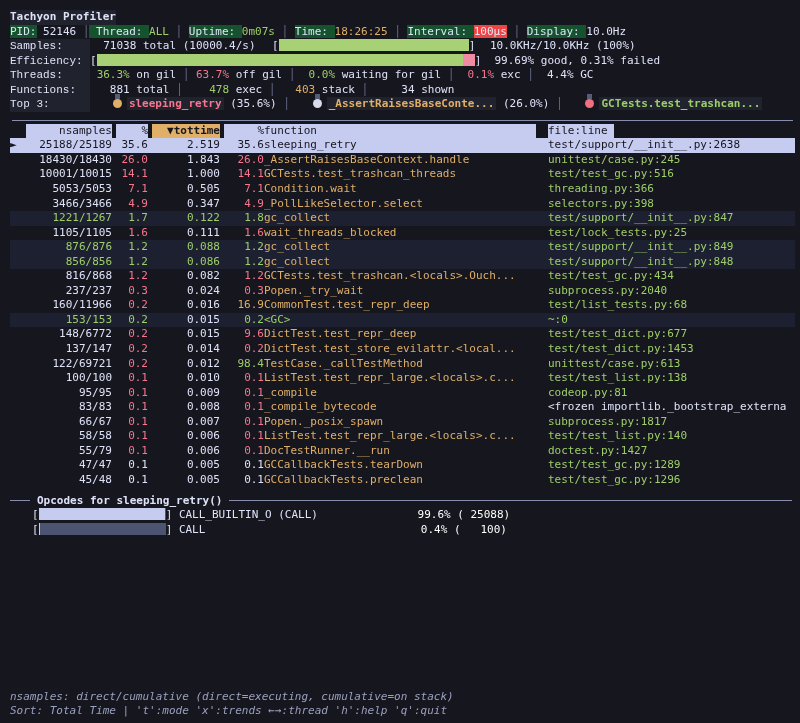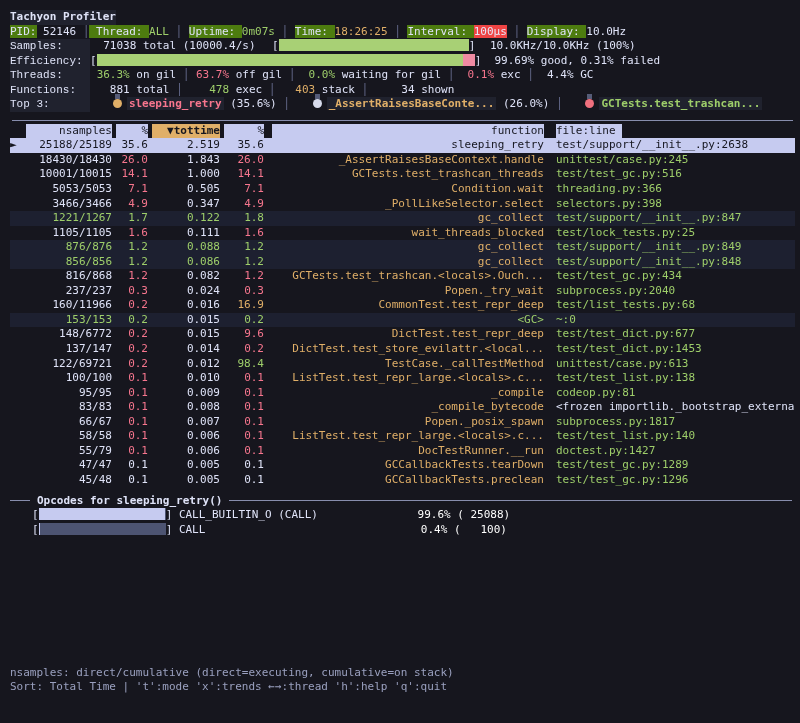--- a/index.html
+++ b/index.html
@@ -7,21 +7,21 @@
     position:relative;width:800px;height:723px;box-sizing:border-box;
     background:#16161e;color:#aeb4d4;
     font-family:"DejaVu Sans Mono","Liberation Mono",monospace;
     font-size:11px;line-height:14.55px;
     padding:10px 5px 0 10px;overflow:hidden;
     display:flex;flex-direction:column;
   }
   .ln{white-space:pre;position:relative;height:14.55px;}
   .lbl{background:#20222e;color:#dfe3f8;display:inline-block;}
   .lbl.fix{width:80px;font-family:Liberation Mono, monospace;}
-  .klbl{background:#4d7c0f;color:#dfe3f8;}
+  .klbl{background:#14532d;color:#dfe3f8;}
   .w{color:#dfe3f8;}
   .dim{color:#666c8e;}
   .grn{color:#9ece6a;}
   .org{color:#e0af68;}
   .red{color:#f7768e;}
   .hlv{background:#ef4444;color:#e6e9fa;}
   .title{font-weight:bold;}
   
   .bar{display:inline-block;height:12px;vertical-align:-2px;background:#4d5472;position:relative;overflow:hidden;}
   .bar .fill{position:absolute;left:0;top:0;bottom:0;background:#a8d075;}
@@ -34,41 +34,41 @@
   .tbl{margin-top:0;}
   .trow{display:flex;height:14.55px;line-height:14.55px;white-space:pre;}
   .trow.sel{background:#c6cbf0;}
   .trow.sel span{color:#15161f !important;}
   .trow.gcbg{background:#1d2030;}
   .c-ptr{width:16px;flex:none;text-align:left;color:#15161f;}
   .c-ns{width:86px;flex:none;text-align:right;margin-right:4px;}
   .c-p1{width:32px;flex:none;text-align:right;margin-right:4px;}
   .c-tt{width:68px;flex:none;text-align:right;margin-right:4px;}
   .c-p2{width:40px;flex:none;text-align:right;}
-  .c-fn{width:272px;flex:none;margin-left:8px;overflow:hidden;text-align:right;}
+  .c-fn{width:272px;flex:none;overflow:hidden;}
   .c-fl{flex:1;margin-left:12px;overflow:hidden;}
   .thead .c-ns,.thead .c-p1,.thead .c-p2{background:#c6cbf0;color:#15161f;}
   .thead .c-fn{background:#c6cbf0;color:#15161f;width:272px;}
   .thead .c-fl{flex:none;width:66px;background:#c6cbf0;color:#15161f;}
   .thead .c-tt{background:#e0af68;color:#15161f;font-weight:bold;}
   .fn{color:#e0af68;}
   .fl{color:#9ece6a;}
   
   .medal{display:inline-block;width:9px;height:9px;border-radius:50%;position:relative;margin:0 5px 0 3px;vertical-align:-1px;}
   .medal::before{content:"";position:absolute;top:-5px;left:2px;width:5px;height:5px;background:#565c78;}
   .t3name{background:#20222e;padding:0 2px;font-weight:bold;}
   
   .opline{display:flex;align-items:center;height:14.55px;margin-top:6px;white-space:pre;}
   .opline .seg{border-top:1.5px solid #878dad;width:20px;flex:none;}
   .opline .seg.r{flex:1;margin-right:3px;}
   .opline .optitle{color:#dfe3f8;font-weight:bold;padding:0 7px;}
   .oprow{display:flex;height:14.55px;line-height:14.55px;white-space:pre;margin-left:22px;}
   .opname{width:230px;color:#dfe3f8;flex:none;}
   .oppct{width:110px;flex:none;text-align:center;color:#ffffff;}
-  .footer{margin-top:auto;padding-bottom:28px;color:#9aa0bf;}
+  .footer{margin-top:auto;padding-bottom:4px;color:#9aa0bf;font-style:italic;}
   .footer .ln{height:14.55px;}
 </style>
 </head>
 <body>
 
 <div class="term">
 
   <div class="ln"><span class="lbl title">Tachyon Profiler</span></div>
 
   <div class="ln"><span class="klbl">PID:</span><span class="w"> 52146 </span><span class="dim">│</span><span class="klbl"> Thread: </span><span class="grn">ALL</span><span class="dim"> │ </span><span class="klbl">Uptime: </span><span class="grn">0m07s</span><span class="dim"> │ </span><span class="klbl">Time: </span><span class="org">18:26:25</span><span class="dim"> │ </span><span class="klbl">Interval: </span><span class="hlv">100µs</span><span class="dim"> │ </span><span class="klbl">Display: </span><span class="w">10.0Hz</span></div>

